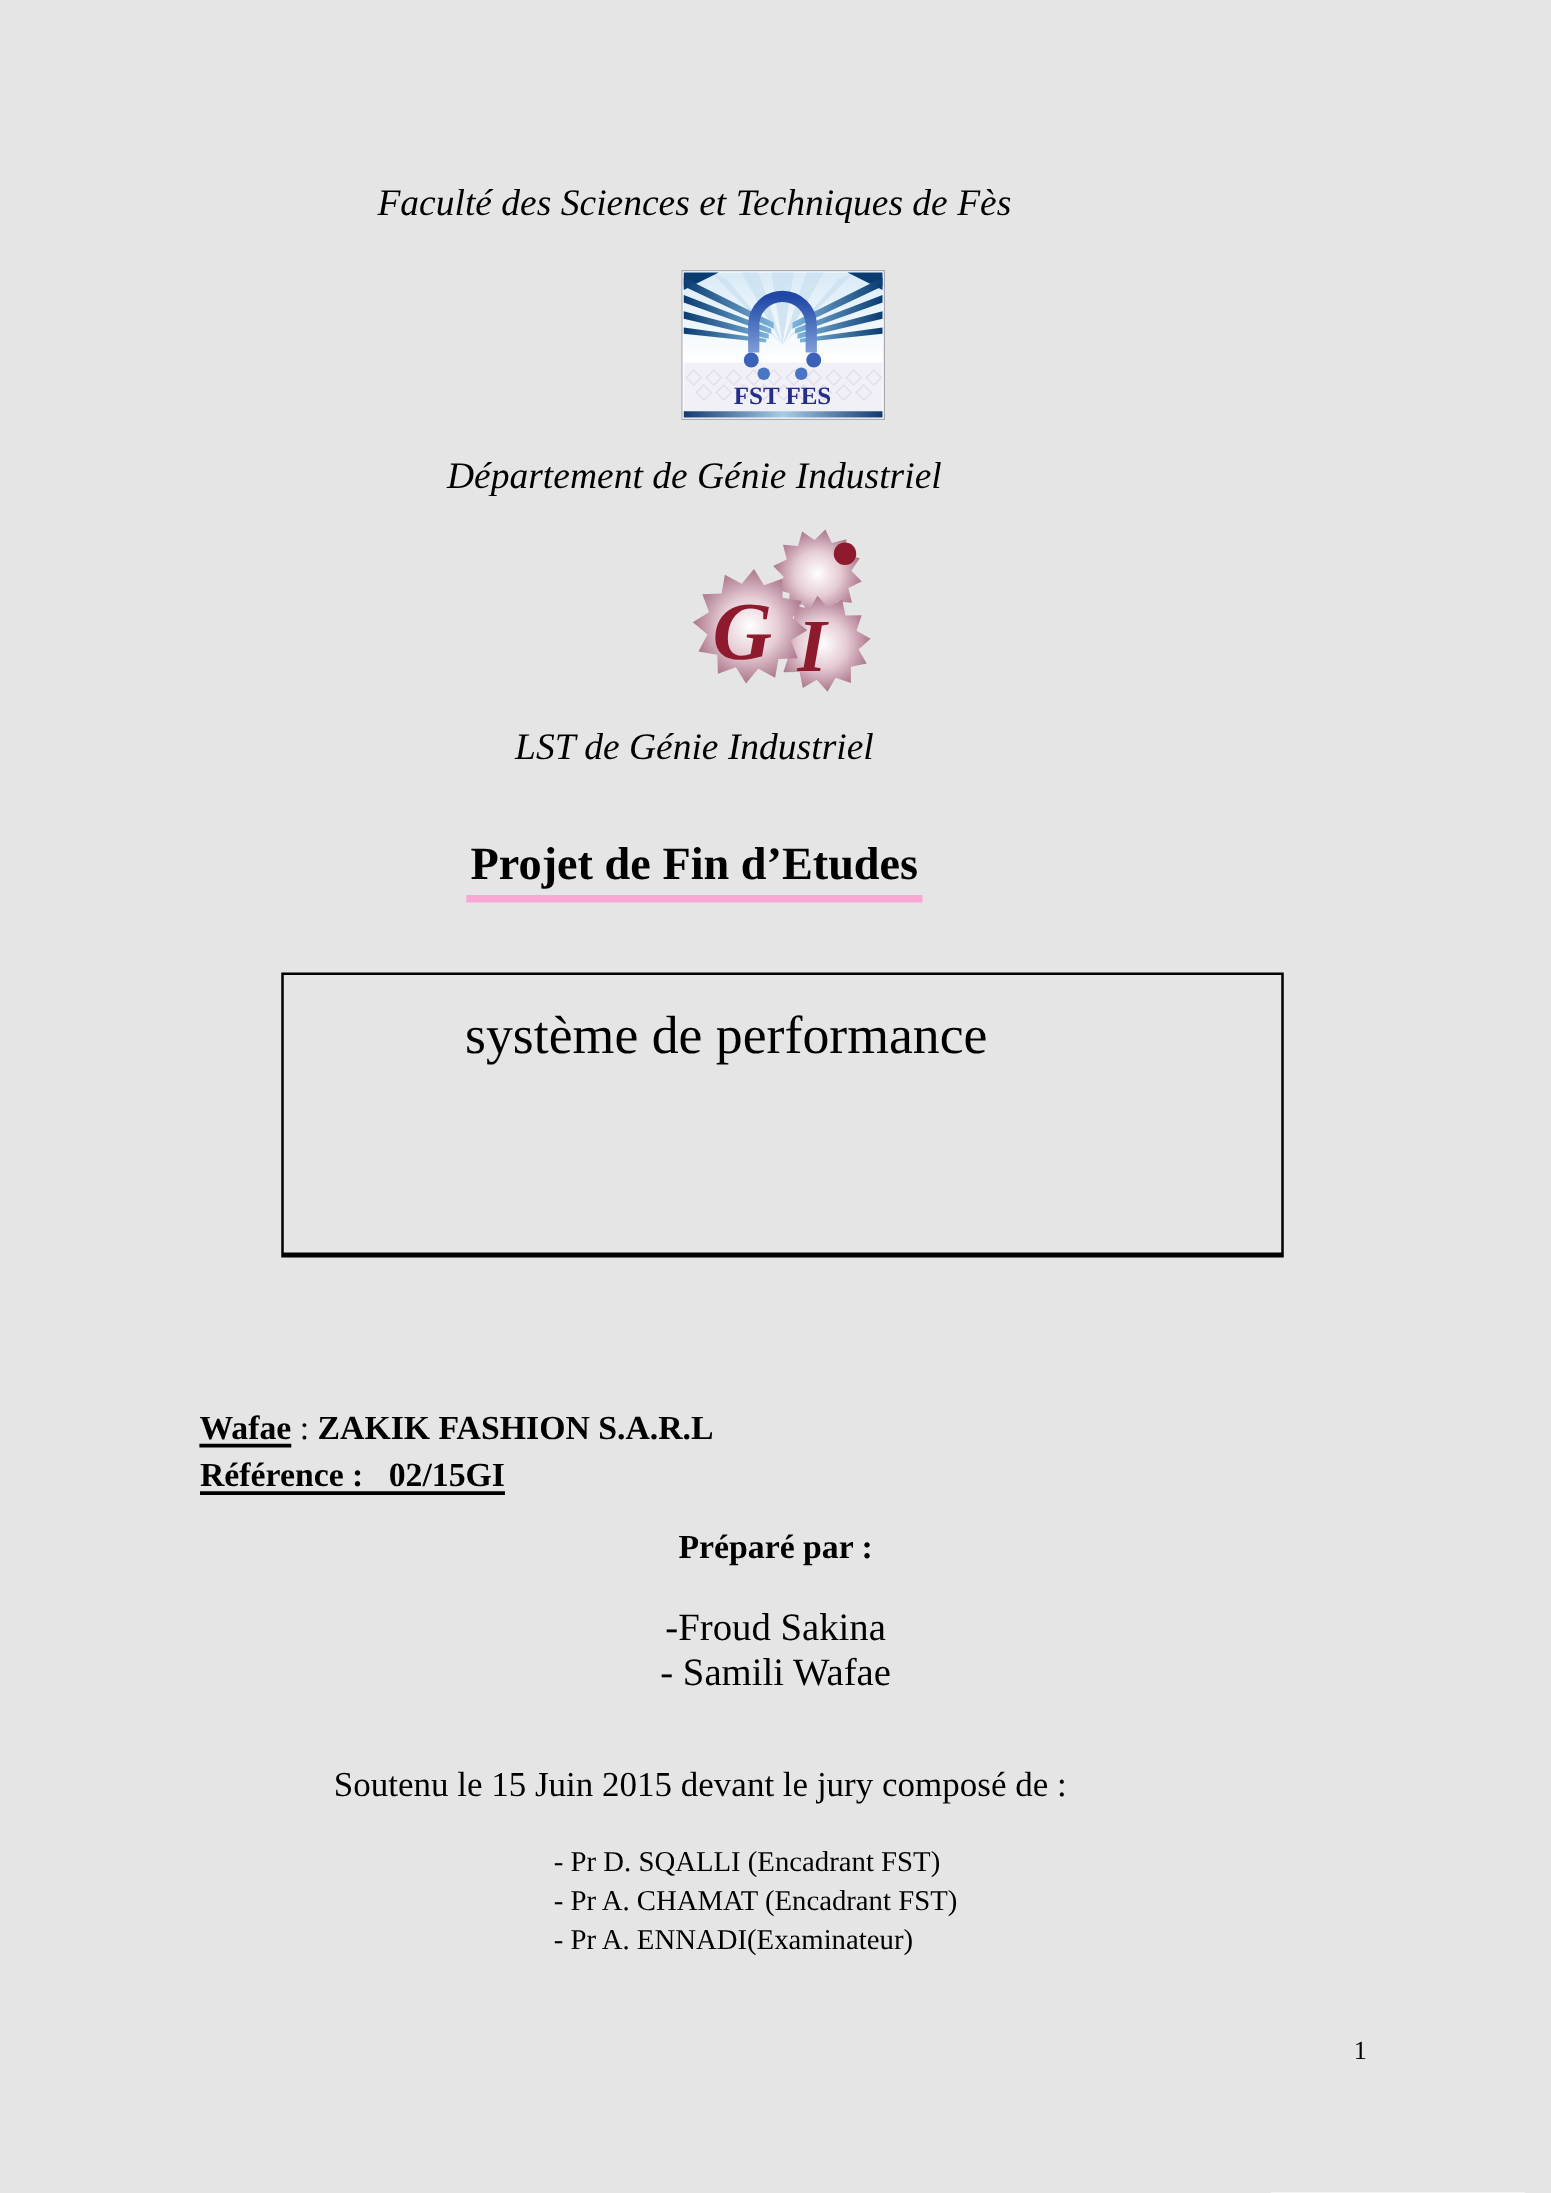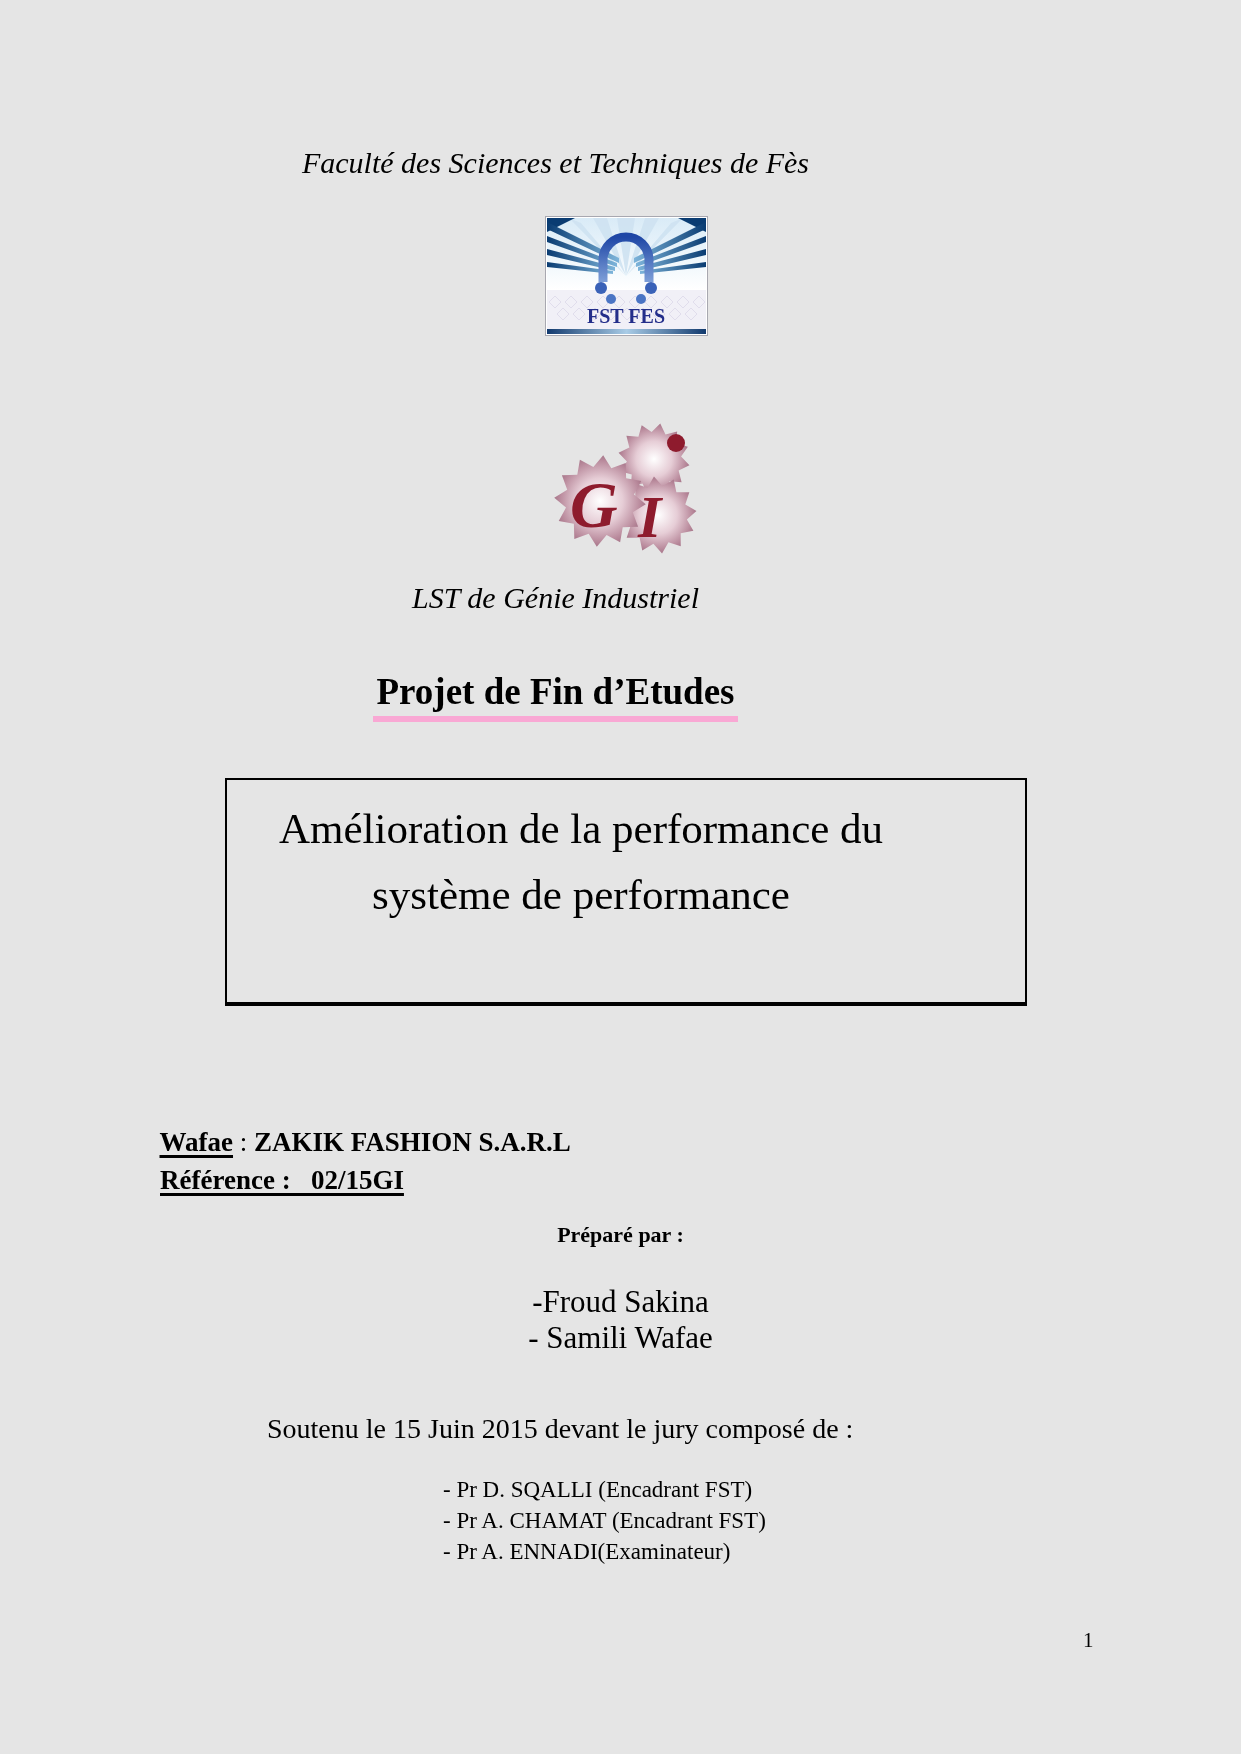--- a/index.html
+++ b/index.html
@@ -35,21 +35,21 @@
     padding:16px 96px 0 6px;
     font-size:43px; line-height:66px;
   }
 
   .lieu, .ref { left:133px; font-size:27px; font-weight:bold; white-space:pre; }
   .lieu { top:1096px; }
   .ref  { top:1134px; }
   .u    { text-decoration:underline; text-decoration-thickness:2.5px; text-underline-offset:4px; }
   .sep  { font-weight:normal; }
 
-  .prepared { top:1222px; font-size:22px; font-weight:bold; }
+  .prepared { top:1222px; font-size:27px; font-weight:bold; }
   .author   { font-size:31px; }
   .a1 { top:1284px; }
   .a2 { top:1320px; }
 
   .soutenu { top:1413px; left:267px; font-size:28px; font-weight:normal; }
 
   .jury { left:443px; font-size:23px; }
   .j1 { top:1477px; }
   .j2 { top:1508px; }
   .j3 { top:1539px; }
@@ -113,20 +113,21 @@
       <line x1="81" y1="21" x2="81" y2="94" stroke-width="8"></line>
     </g>
     <circle cx="56" cy="72" r="6" fill="#3a62b8"></circle>
     <circle cx="106" cy="72" r="6" fill="#3a62b8"></circle>
     <circle cx="66" cy="83" r="5" fill="#4a74c4"></circle>
     <circle cx="96" cy="83" r="5" fill="#4a74c4"></circle>
     <text x="81" y="107" font-size="20" font-weight="bold" text-anchor="middle" fill="#232e8a" font-family="'Liberation Serif',serif">FST FES</text>
     <rect x="2" y="113" width="159" height="5" fill="url(#lgBar)"></rect>
   </svg>
 
+  <div class="c555 dept">Département de Génie Industriel</div>
 
   <svg class="abs gi-logo" viewBox="0 0 150 134">
     <defs>
       <radialGradient id="rgGear" cx="0.5" cy="0.5" r="0.55">
         <stop offset="0" stop-color="#ffffff"></stop>
         <stop offset="0.45" stop-color="#e6cdd6"></stop>
         <stop offset="0.8" stop-color="#b98a9c"></stop>
         <stop offset="1" stop-color="#99677c"></stop>
       </radialGradient>
     </defs>
@@ -144,21 +145,20 @@
     <text x="88" y="116" font-size="60" font-style="italic" font-weight="bold" fill="#8e1b2d" font-family="'Liberation Serif',serif">I</text>
   </svg>
 
   <div class="c555 lst">LST de Génie Industriel</div>
 
   <div class="c555 pfe">
     <span>Projet de Fin d’Etudes</span>
   </div>
 
   <div class="abs title-box">
-    <div>Amélioration de la performance du</div>
     <div>système de performance</div>
   </div>
 
   <div class="abs lieu">
     <span class="u">Wafae</span><span class="sep"> : </span><span>ZAKIK FASHION S.A.R.L</span>
   </div>
 
   <div class="abs ref">
     <span class="u">Référence :   02/15GI</span>
   </div>

